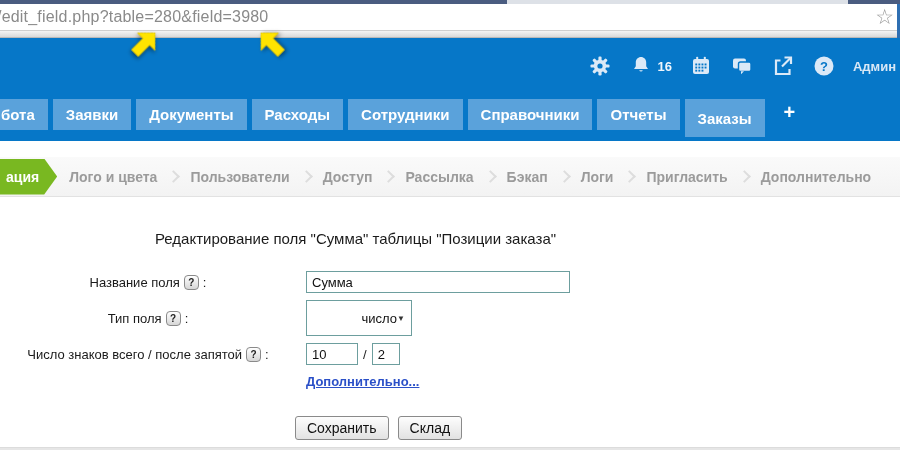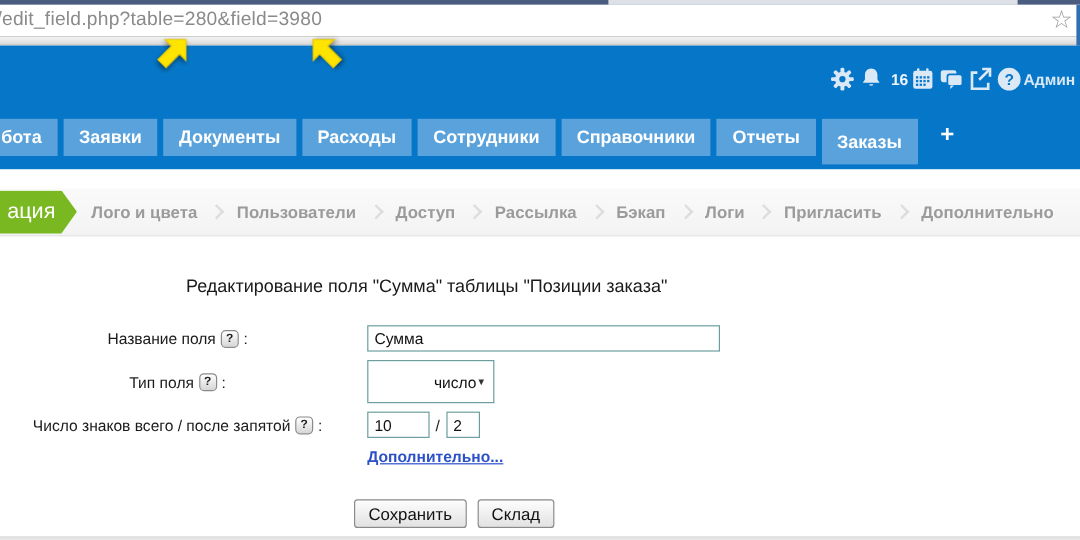--- a/index.html
+++ b/index.html
@@ -16,48 +16,48 @@
   .chrome-bottom { height: 7px; background: linear-gradient(#f4f4f4, #d9d9d9); border-bottom: 1px solid #b9b9b9; }
 
   
   .callout { position: absolute; width: 34px; height: 34px; filter: drop-shadow(1px 2px 2px rgba(0,0,0,.45)); z-index: 20; }
   .callout svg { width: 100%; height: 100%; }
   .callout-1 { left: 128px; top: 26px; transform: rotate(45deg); }
   .callout-2 { left: 254px; top: 26px; transform: rotate(-45deg); }
 
   
   .appheader { height: 103px; background: #0677c8; position: relative; }
-  .icon-row { display: flex; align-items: center; justify-content: flex-end; padding: 12px 4px 0 0; height: 44px; }
+  .icon-row { display: flex; align-items: center; justify-content: flex-end; gap: 17px; padding: 12px 4px 0 0; height: 44px; }
   .hicon { display: flex; align-items: center; gap: 4px; cursor: pointer; }
   .hicon svg { width: 24px; height: 24px; display: block; }
   .badge-count { color: #eef5fc; font-size: 13px; font-weight: bold; }
   .user-label { color: #d9e8f6; font-size: 13px; font-weight: bold; padding-right: 0; }
 
   .tab-row { position: absolute; left: 0; bottom: 4px; height: 38px; display: flex; align-items: flex-start; width: 100%; }
   .mtab { height: 31px; background: #5aa2db; color: #fff; font-size: 15px; font-weight: bold; display: flex; align-items: center; padding: 0 13px; margin-right: 5px; cursor: pointer; white-space: nowrap; }
   .mtab.first { margin-left: -12px; }
   .mtab.active { height: 38px; }
   .tab-add { color: #fff; font-size: 20px; font-weight: bold; padding: 2px 14px; cursor: pointer; }
 
   
   .subnav { margin-top: 16px; height: 40px; background: linear-gradient(#fafafa, #f3f3f3); border-bottom: 1px solid #e2e2e2; display: flex; align-items: center; }
-  .crumb-active { height: 36px; background: #79b821; color: #fff; font-size: 18px; font-weight: normal; display: flex; align-items: center; padding: 0 18px 0 6px; clip-path: polygon(0 0, calc(100% - 13px) 0, 100% 50%, calc(100% - 13px) 100%, 0 100%); margin-right: 12px; cursor: pointer; }
+  .crumb-active { height: 36px; background: #79b821; color: #fff; font-size: 14px; font-weight: bold; display: flex; align-items: center; padding: 0 18px 0 6px; clip-path: polygon(0 0, calc(100% - 13px) 0, 100% 50%, calc(100% - 13px) 100%, 0 100%); margin-right: 12px; cursor: pointer; }
   .crumb { color: #9b9b9b; font-size: 14px; font-weight: bold; cursor: pointer; white-space: nowrap; }
   .crumb-sep { width: 9px; height: 9px; border-top: 2px solid #ddd; border-right: 2px solid #ddd; transform: rotate(45deg); margin: 0 12px; flex: 0 0 auto; }
 
   
   .content { padding-top: 33px; }
   .page-title { margin-left: 155px; font-size: 15px; color: #1a1a1a; margin-bottom: 24px; }
   .form-row { display: flex; align-items: center; margin-bottom: 7px; }
   .form-label { width: 296px; display: flex; justify-content: center; align-items: center; gap: 4px; font-size: 13px; color: #1a1a1a; }
   .help-badge { width: 15px; height: 15px; flex: 0 0 auto; border: 1px solid #8a8a8a; border-radius: 4px; background: linear-gradient(#ffffff, #d6d6d6); font-size: 10px; font-weight: bold; color: #222; display: inline-flex; align-items: center; justify-content: center; cursor: pointer; }
   .colon { font-size: 13px; color: #1a1a1a; }
   .controls { margin-left: 10px; display: flex; align-items: center; }
   input.txt { border: 1px solid #6d9e9e; height: 22px; font-size: 13px; padding: 1px 5px; font-family: "Liberation Sans", sans-serif; color: #111; }
-  .input-name { width: 294px; }
+  .input-name { width: 264px; }
   .input-digits-total { width: 52px; }
   .input-digits-after { width: 28px; }
   .slash { margin: 0 5px; font-size: 13px; color: #1a1a1a; }
   .select-box { width: 106px; height: 36px; border: 1px solid #6d9e9e; background: #fff; display: flex; align-items: center; justify-content: flex-end; padding: 0 6px; font-size: 13px; color: #111; cursor: pointer; }
   .select-arrow { font-size: 8px; color: #333; }
   .more-row { margin-left: 306px; margin-top: 6px; }
   .more-link { color: #2b50c8; font-size: 13px; font-weight: bold; text-decoration: underline; cursor: pointer; }
   .btn-row { margin-left: 295px; margin-top: 26px; display: flex; gap: 9px; }
   .btn { font-family: "Liberation Sans", sans-serif; font-size: 14px; color: #111; background: linear-gradient(#fdfdfd, #e2e2e2); border: 1px solid #8a8a8a; border-radius: 3px; padding: 3px 11px; height: 24px; cursor: pointer; }
 

